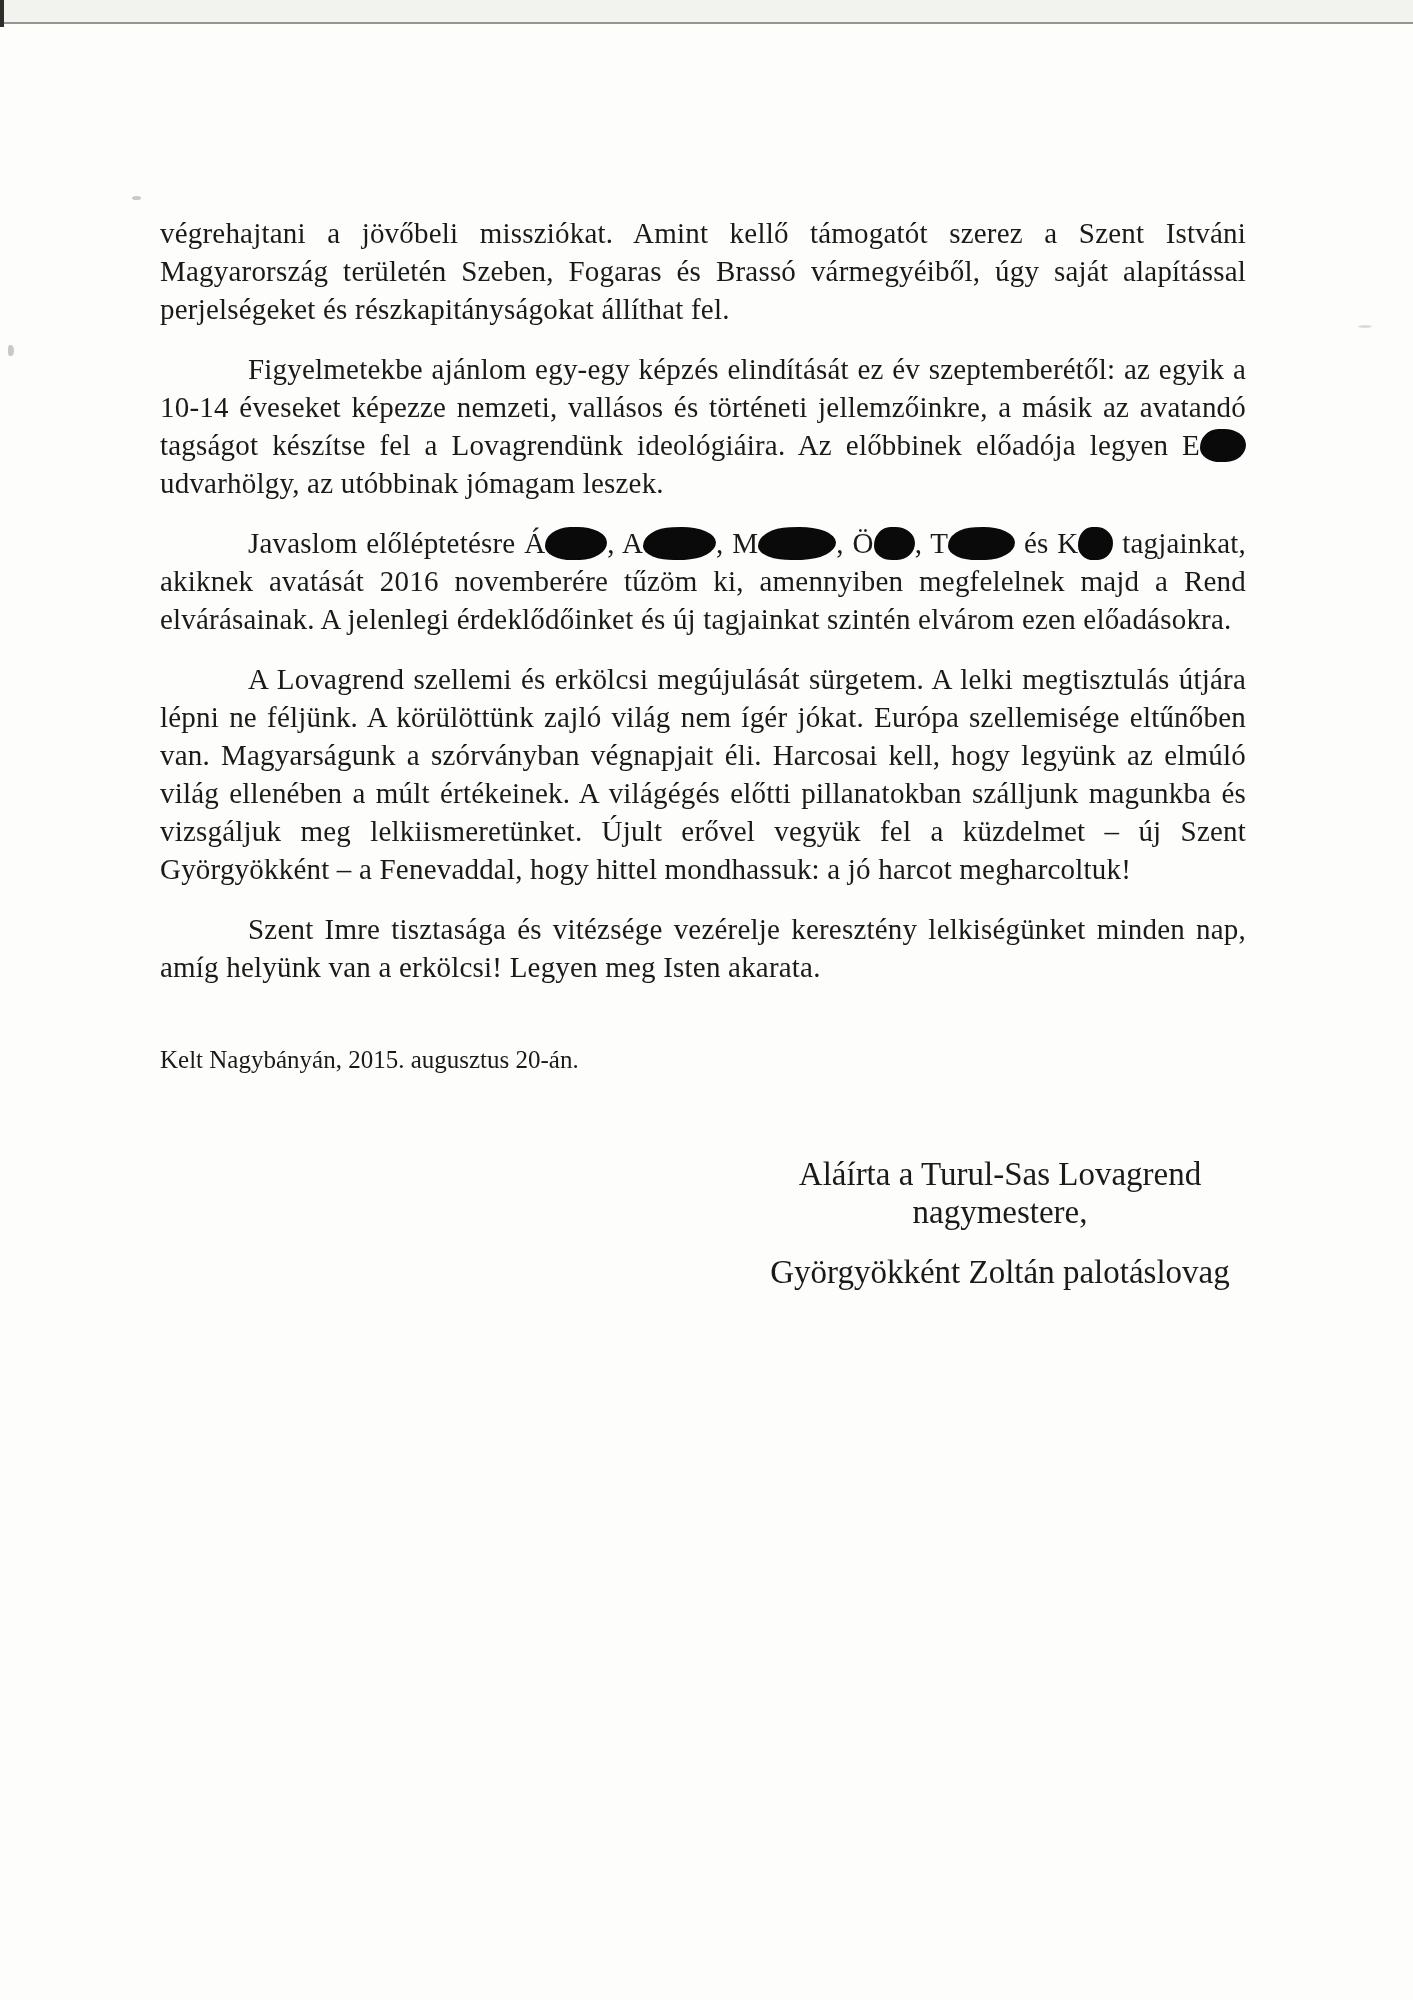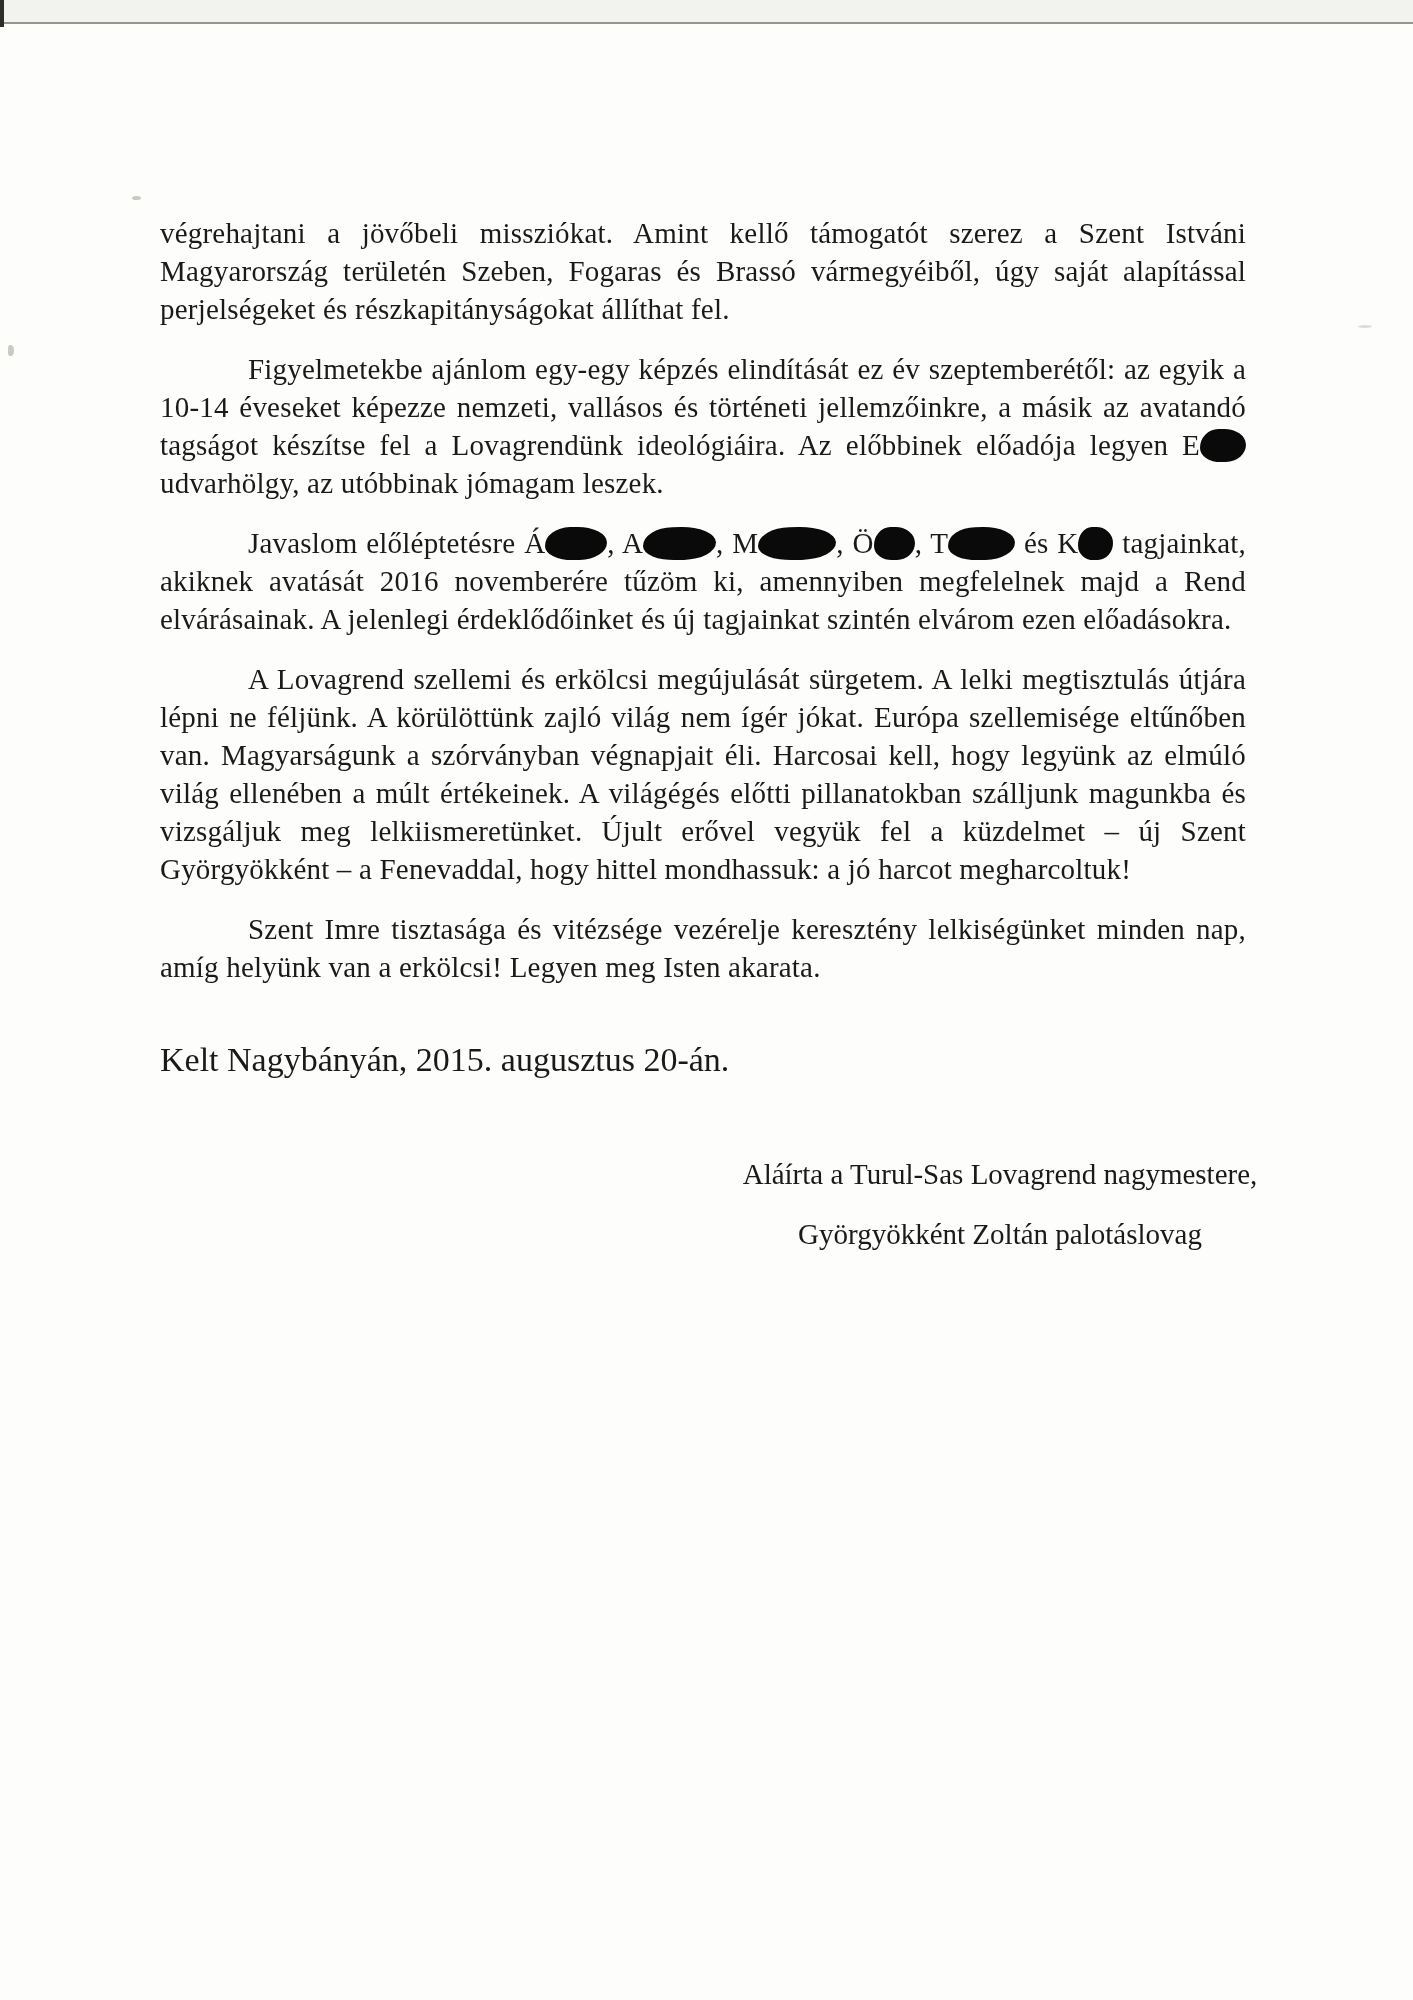--- a/index.html
+++ b/index.html
@@ -55,31 +55,31 @@
   .redaction {
     display: inline-block;
     height: 33px;
     background: #0a0a0a;
     border-radius: 46% 54% 50% 50% / 62% 55% 58% 48%;
     vertical-align: -7px;
     transform: rotate(-1.2deg);
   }
   .dateline {
     margin: 55px 0 0 0;
-    font-size: 34px;
+    font-size: 25px;
     line-height: 38px;
   }
   .signature {
     margin: 76px 0 0 580px;
     width: 520px;
     text-align: center;
   }
   .sig-line {
     margin: 0 0 22px 0;
-    font-size: 29px;
+    font-size: 33px;
     line-height: 38px;
   }
   .sig-line:last-child { margin-bottom: 0; }
 </style>
 </head>
 <body>
 
 <div class="page">
   <div class="scan-top-strip"></div>
   <div class="scan-corner-sliver"></div>

